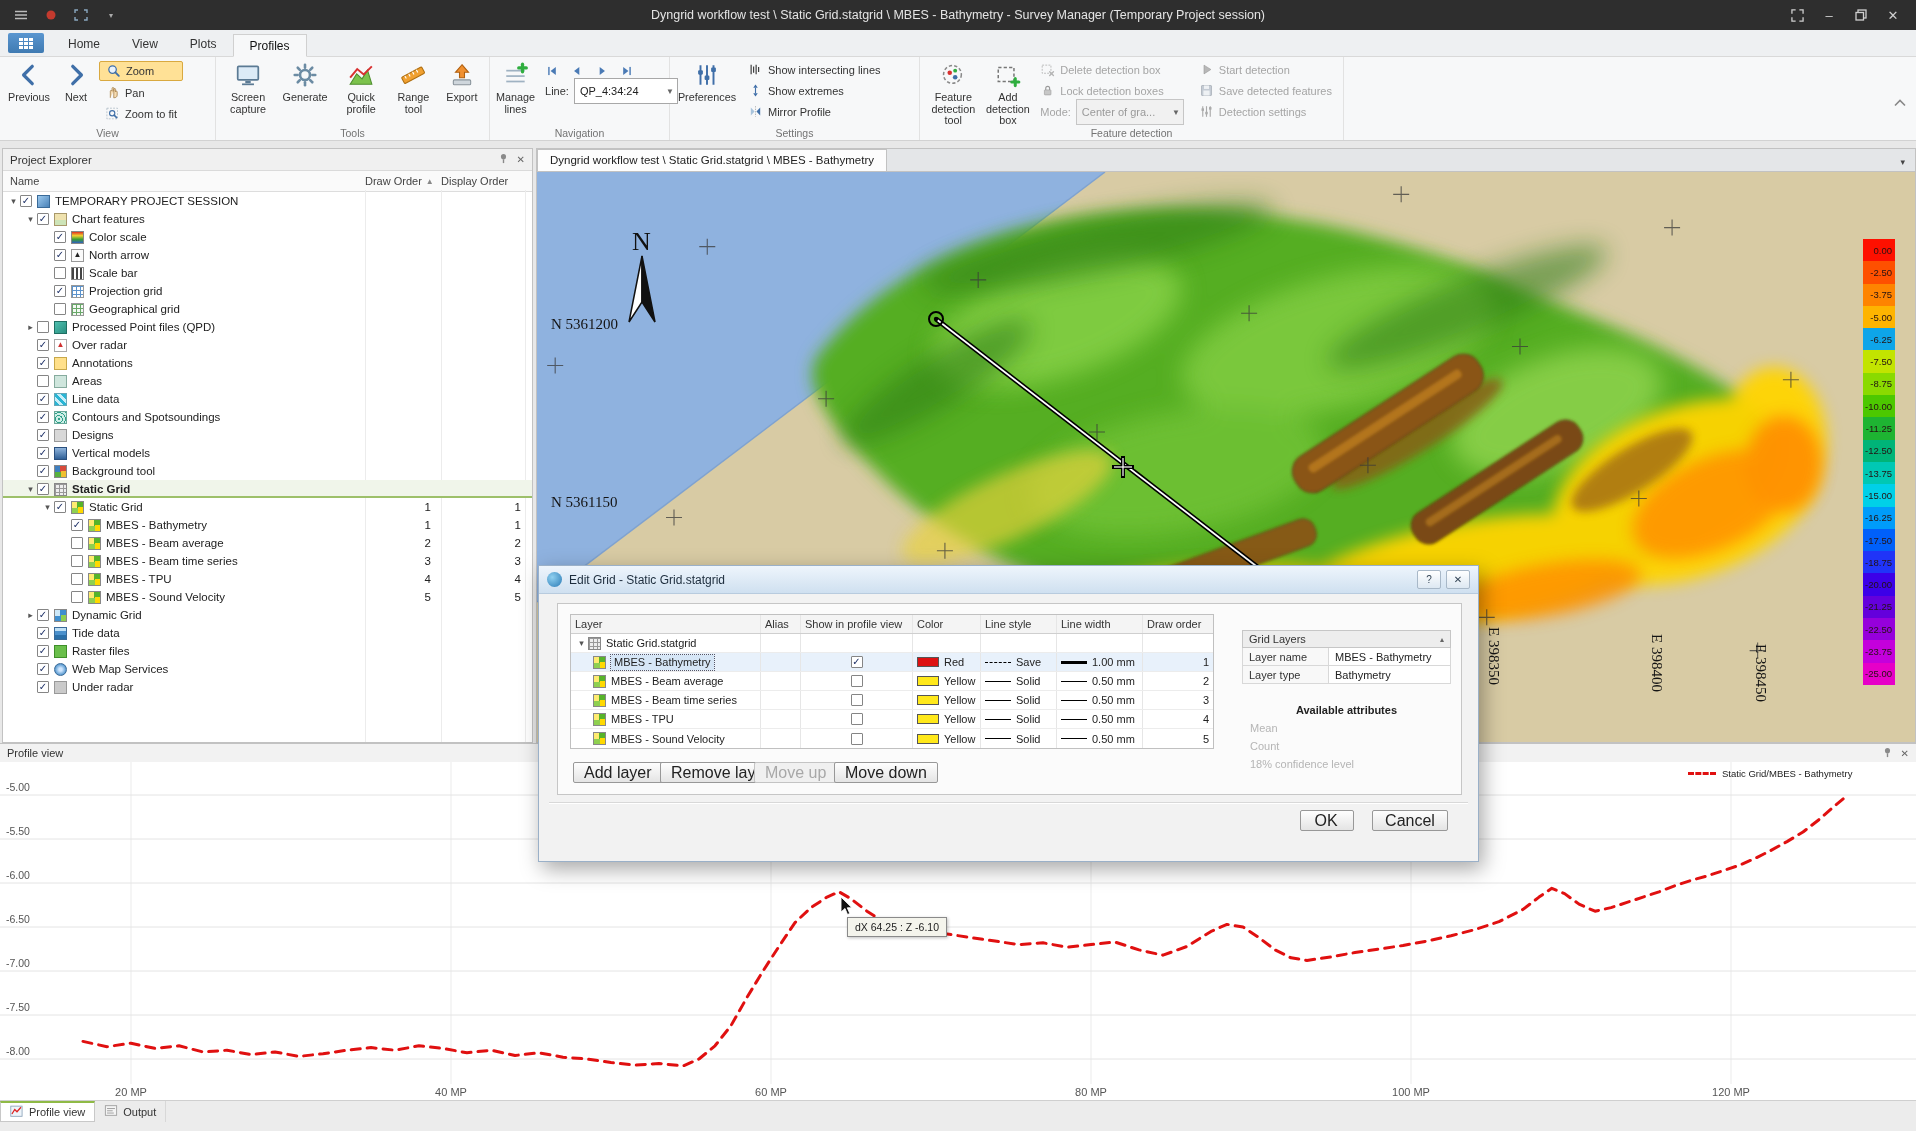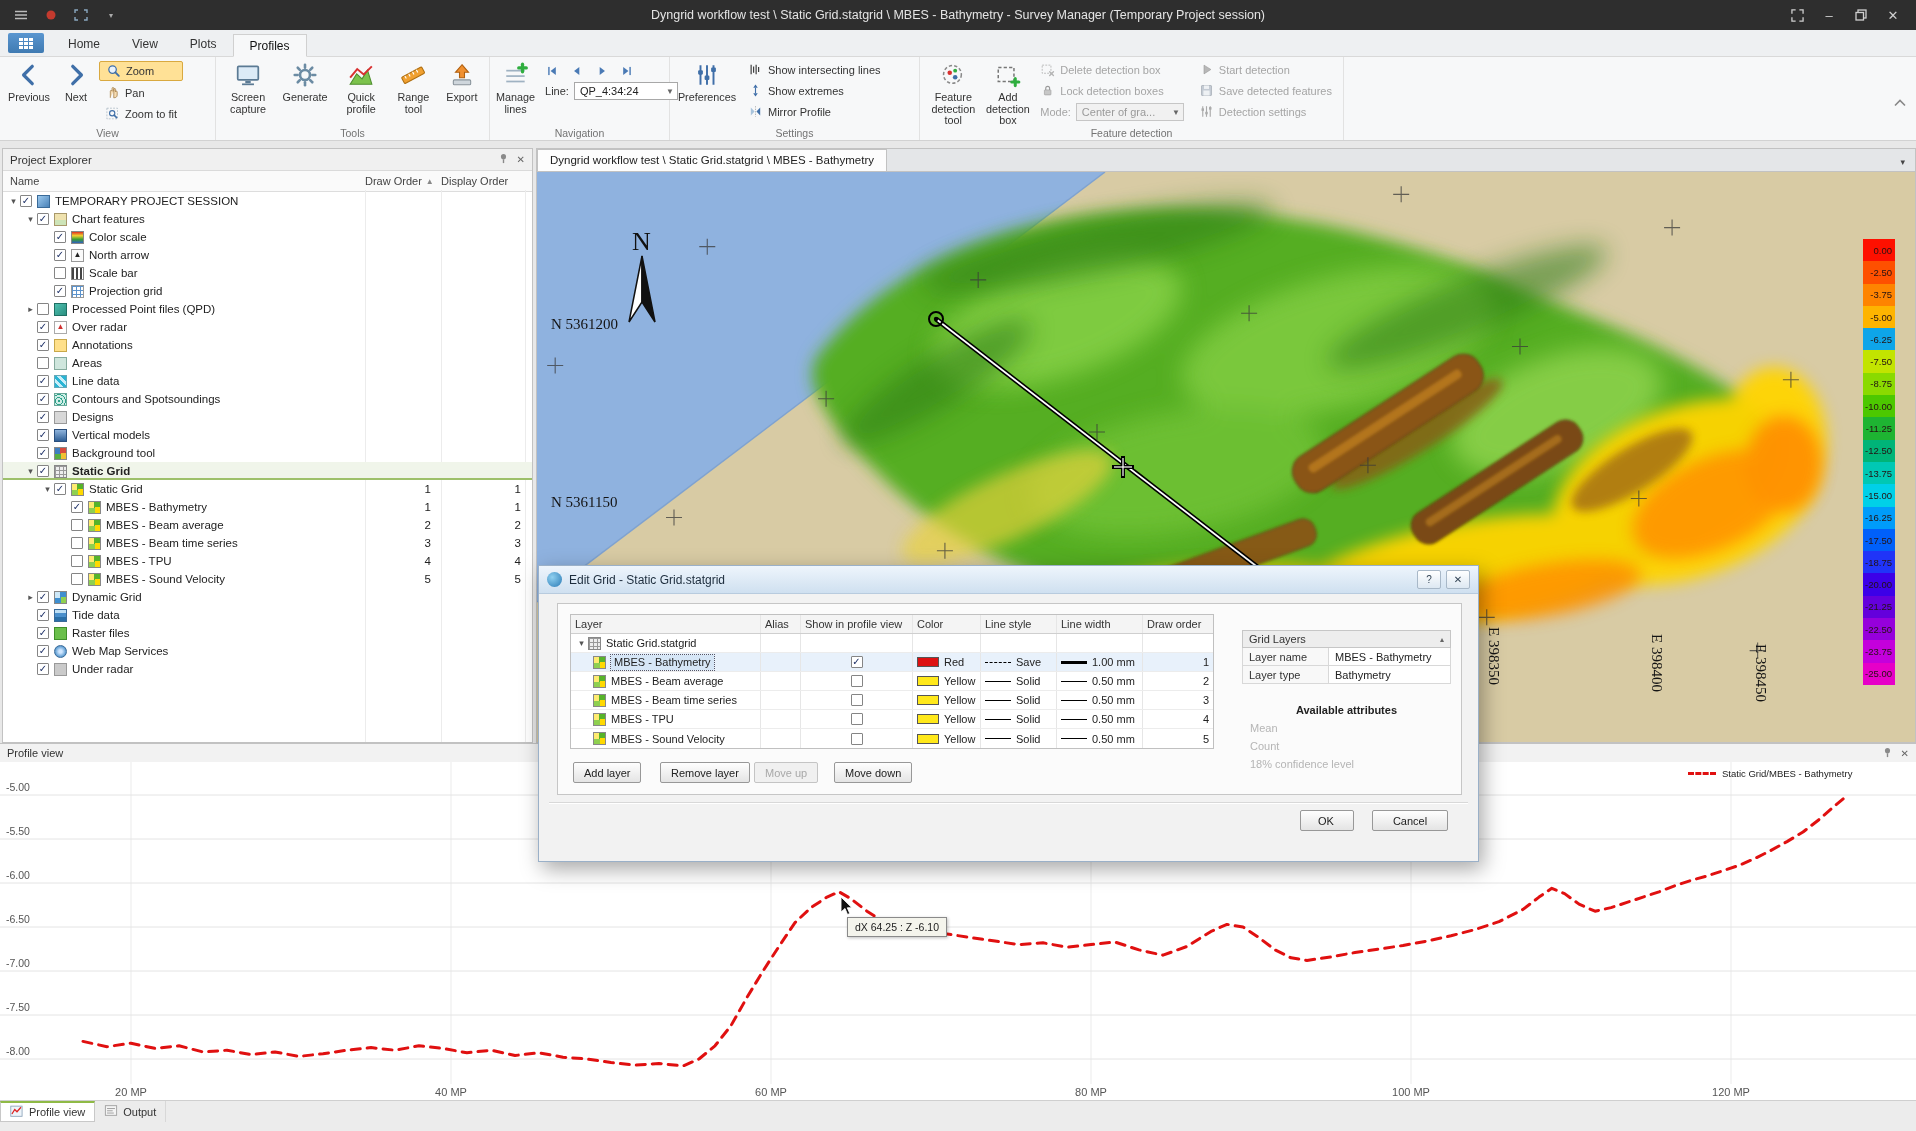--- a/index.html
+++ b/index.html
@@ -26,21 +26,21 @@
   .rgroup-label{position:absolute;bottom:1px;left:0;right:0;text-align:center;font-size:10.5px;color:#737373;}
   .rgroup-content{display:flex;height:66px;padding:2px 5px 0 5px;gap:3px;align-items:flex-start;}
   .bigbtn{display:flex;flex-direction:column;align-items:center;width:50px;height:63px;padding:2px 1px 0 1px;border-radius:2px;text-align:center;font-size:10.8px;line-height:11.5px;color:#333;box-sizing:border-box;}
   .bigbtn .bicon{height:30px;display:flex;align-items:center;justify-content:center;margin-bottom:2px;flex:none;}
   .stackcol{display:flex;flex-direction:column;gap:3px;padding-top:3px;}
   .stackbtn{display:flex;align-items:center;gap:5px;height:18px;padding:0 6px;font-size:11px;color:#333;border-radius:2px;white-space:nowrap;}
   .stackbtn.hl{background:#ffe196;border:1px solid #d9a940;}
   .stackbtn.disabled{color:#a5a5a5;}
   .navarrows{display:flex;gap:3px;padding:1px 0 0 2px;}
   .navbtn{width:22px;height:17px;display:flex;align-items:center;justify-content:center;}
-  .combo{display:inline-flex;align-items:center;height:18px;border:1px solid #a8a8a8;background:#fff;font-size:11px;padding:0 3px 0 5px;box-sizing:border-box;color:#222;}
+  .combo{display:inline-flex;align-items:center;height:26px;border:1px solid #a8a8a8;background:#fff;font-size:11px;padding:0 3px 0 5px;box-sizing:border-box;color:#222;}
   .combo .carr{margin-left:auto;color:#666;font-size:8px;padding-left:5px;}
   .combo.disabled{background:#f1f1f1;color:#9a9a9a;border-color:#c6c6c6;}
   #ribbon-collapse{position:absolute;right:10px;bottom:30px;color:#888;}
   
   #explorer{position:absolute;left:2px;top:148px;width:531px;height:595px;background:#fff;border:1px solid #c2c2c2;box-sizing:border-box;z-index:2;}
   .panelhdr{height:21px;background:#f0f0f0;border-bottom:1px solid #dadada;display:flex;align-items:center;padding:0 7px;font-size:11.5px;color:#333;}
   .ph-btns{margin-left:auto;display:flex;gap:8px;color:#555;align-items:center;font-size:11px;}
   #exp-cols{height:20px;display:flex;border-bottom:1px solid #ddd;background:#fafafa;font-size:11px;color:#444;align-items:center;}
   .expcol{box-sizing:border-box;display:flex;align-items:center;gap:4px;}
   .expcol-name{width:362px;padding-left:7px;}
@@ -90,21 +90,21 @@
   #dlg-table{position:absolute;left:12px;top:10px;width:644px;border:1px solid #c0c0c0;background:#fff;font-size:11px;box-sizing:border-box;}
   .dt-row{display:flex;height:19px;align-items:center;border-bottom:1px solid #ececec;box-sizing:border-box;}
   .dt-row:last-child{border-bottom:none;}
   .dt-hrow{background:#f4f4f4;border-bottom:1px solid #cfcfcf;color:#333;}
   .dt-row.sel{background:#e8f1fb;}
   .dt-c{flex:none;height:100%;display:flex;align-items:center;padding:0 4px;box-sizing:border-box;border-right:1px solid #e6e6e6;overflow:hidden;}
   .dt-c:last-child{border-right:none;}
   .layersel{background:#d6e6f6;outline:1px dotted #556;padding:0 3px;height:15px;line-height:15px;}
   .sw{width:22px;height:10px;border:1px solid #555;margin-right:5px;flex:none;box-sizing:border-box;}
   .ls{width:26px;height:0;margin-right:5px;flex:none;}
-  .dbtn{height:21px;padding:0 10px;border:1px solid #989898;border-radius:2px;background:linear-gradient(#fefefe,#e4e4e4);font-size:11px;color:#222;display:inline-flex;align-items:center;position:absolute;box-sizing:border-box;}
+  .dbtn{height:21px;padding:0 10px;border:1px solid #989898;border-radius:2px;background:linear-gradient(#fefefe,#e4e4e4);font-size:16px;color:#222;display:inline-flex;align-items:center;position:absolute;box-sizing:border-box;}
   .dbtn.disabled{color:#a8a8a8;border-color:#c4c4c4;background:#f0f0f0;}
   #gl-panel{position:absolute;left:684px;top:26px;width:209px;font-size:11px;}
   .gl-h{height:18px;background:#ededed;border:1px solid #c6c6c6;display:flex;align-items:center;padding:0 6px;color:#333;box-sizing:border-box;}
   .gl-row{display:flex;height:18px;border:1px solid #d8d8d8;border-top:none;box-sizing:border-box;}
   .gl-k{width:86px;padding:0 6px;display:flex;align-items:center;border-right:1px solid #d8d8d8;color:#333;background:#f8f8f8;box-sizing:border-box;flex:none;}
   .gl-v{flex:1;padding:0 6px;display:flex;align-items:center;background:#fff;}
   #attr-title{position:absolute;left:684px;top:100px;width:209px;text-align:center;font-weight:bold;font-size:11px;color:#222;}
   .attr-item{position:absolute;left:692px;width:195px;font-size:11px;color:#b5b5b5;}
   #dlg-sep{position:absolute;left:10px;right:10px;top:236px;border-top:1px solid #d8d8d8;border-bottom:1px solid #fff;}
   #btn-ok{left:761px;top:244px;width:54px;justify-content:center;padding-left:8px;}
@@ -563,20 +563,27 @@
         <span class="cb"></span>
         <span class="ticon" style="background: repeating-linear-gradient(90deg, rgb(68, 68, 68) 0px, rgb(68, 68, 68) 2px, rgb(255, 255, 255) 2px, rgb(255, 255, 255) 4px); border: 1px solid rgb(136, 136, 136);"></span>
         <span class="tlabel">Scale bar</span>
       </div>
       <div class="trow">
         <span class="tind" style="width: 38px;"></span>
         <span class="arr"></span>
         <span class="cb">✓</span>
         <span class="ticon" style="background-color: rgb(255, 255, 255); background-image: linear-gradient(rgb(92, 147, 204) 1px, transparent 1px), linear-gradient(90deg, rgb(92, 147, 204) 1px, transparent 1px); background-size: 4px 4px; border: 1px solid rgb(153, 153, 153);"></span>
         <span class="tlabel">Projection grid</span>
+      </div>
+      <div class="trow">
+        <span class="tind" style="width: 38px;"></span>
+        <span class="arr"></span>
+        <span class="cb"></span>
+        <span class="ticon" style="background-color: rgb(244, 248, 244); background-image: linear-gradient(rgb(105, 168, 105) 1px, transparent 1px), linear-gradient(90deg, rgb(105, 168, 105) 1px, transparent 1px); background-size: 4px 4px; border: 1px solid rgb(153, 153, 153);"></span>
+        <span class="tlabel">Geographical grid</span>
       </div>
       <div class="trow">
         <span class="tind" style="width: 21px;"></span>
         <span class="arr">▸</span>
         <span class="cb"></span>
         <span class="ticon" style="background: linear-gradient(135deg, rgb(79, 192, 176), rgb(42, 143, 128)); border: 1px solid rgb(31, 111, 99);"></span>
         <span class="tlabel">Processed Point files (QPD)</span>
       </div>
       <div class="trow">
         <span class="tind" style="width: 21px;"></span>

